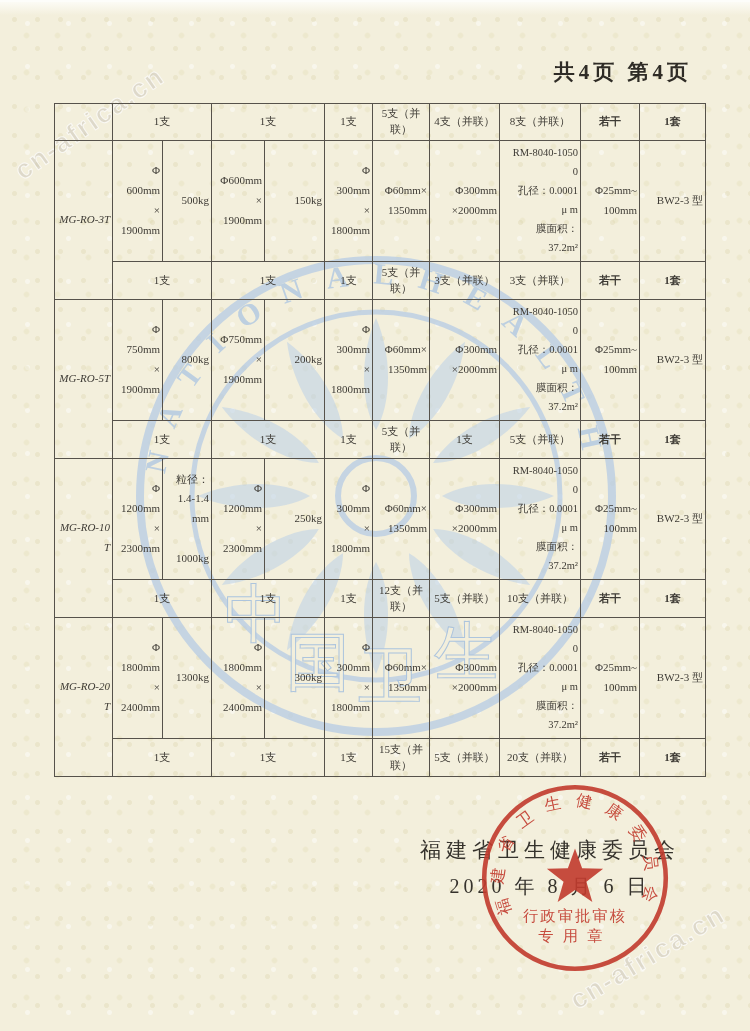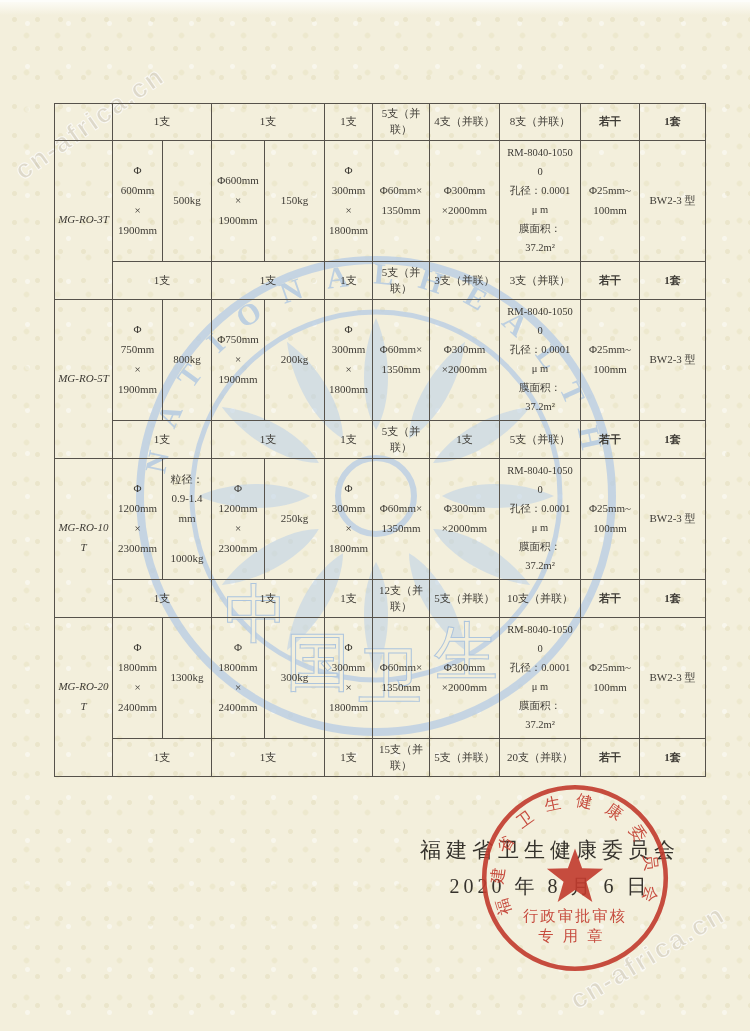--- a/index.html
+++ b/index.html
@@ -18,21 +18,21 @@
     background:linear-gradient(180deg,#fcfbf5 0%,rgba(252,251,245,0) 95%);
     border-top:2px solid #fdfdfa;}
   .page-ind{position:absolute;top:58px;right:58px;font-size:21px;font-weight:bold;
     letter-spacing:4px;color:#2f2c26;}
   
   table.spec{position:absolute;left:54px;top:103px;width:651px;border-collapse:collapse;
     table-layout:fixed;font-size:11px;color:#3e3b35;}
   table.spec td{border:1px solid #56524b;text-align:center;vertical-align:middle;
     white-space:pre-line;padding:1px 2px;overflow:hidden;}
   tr.carry{height:37px;} tr.carry td{line-height:1.45;}
-  tr.main{height:121px;} tr.main td{line-height:1.8;}
+  tr.main{height:121px;} tr.main td{line-height:1.8;text-align:right;}
   tr.sub{height:38px;} tr.sub td{line-height:1.45;}
   td.top{vertical-align:top;padding-top:4px;font-weight:bold;}
   td.model{word-break:break-all;line-height:1.8;font-style:italic;}
   td.membrane{text-align:left;white-space:pre-wrap;line-height:1.72;
     padding-left:5px;font-size:10.5px;}
   
   .issuer{position:absolute;left:400px;top:836px;width:300px;text-align:center;
     font-size:21px;letter-spacing:5px;color:#35322c;}
   .date{position:absolute;left:400px;top:873px;width:300px;text-align:center;
     font-size:20px;letter-spacing:4px;color:#35322c;}
@@ -93,20 +93,21 @@
       <use href="#wmLeaf" xlink:href="#wmLeaf" class="wm-leaf" transform="rotate(300) translate(0,-66)"></use>
       <use href="#wmLeaf" xlink:href="#wmLeaf" class="wm-leaf" transform="rotate(330) translate(0,-66)"></use>
       <circle class="wm-stroke" r="38" stroke-width="6"></circle>
     </g>
     <text class="wm-char" x="-120" y="140">中</text>
     <text class="wm-char" x="-58" y="188">国</text>
     <text class="wm-char" x="14" y="202">卫</text>
     <text class="wm-char" x="90" y="178">生</text>
   </svg>
 
+  <div class="page-ind">共4页 第4页</div>
 
   <table class="spec">
     <colgroup>
       <col style="width:58px">
         <col style="width:50px">
         <col style="width:49px">
       <col style="width:53px">
         <col style="width:60px">
         <col style="width:48px">
       <col style="width:57px">
@@ -205,21 +206,21 @@
           <td class="count top">若干</td>
           <td class="count top">1套</td>
         </tr>
         <tr class="main">
           <td class="model" rowspan="2">MG-RO-10T</td>
           <td class="spec">Φ
 1200mm
 ×
 2300mm</td>
           <td class="spec">粒径：
-0.9-1.4
+1.4-1.4
 mm
 
 1000kg</td>
           <td class="spec">Φ
 1200mm
 ×
 2300mm</td>
           <td class="spec">250kg</td>
           <td class="spec">Φ
 300mm

